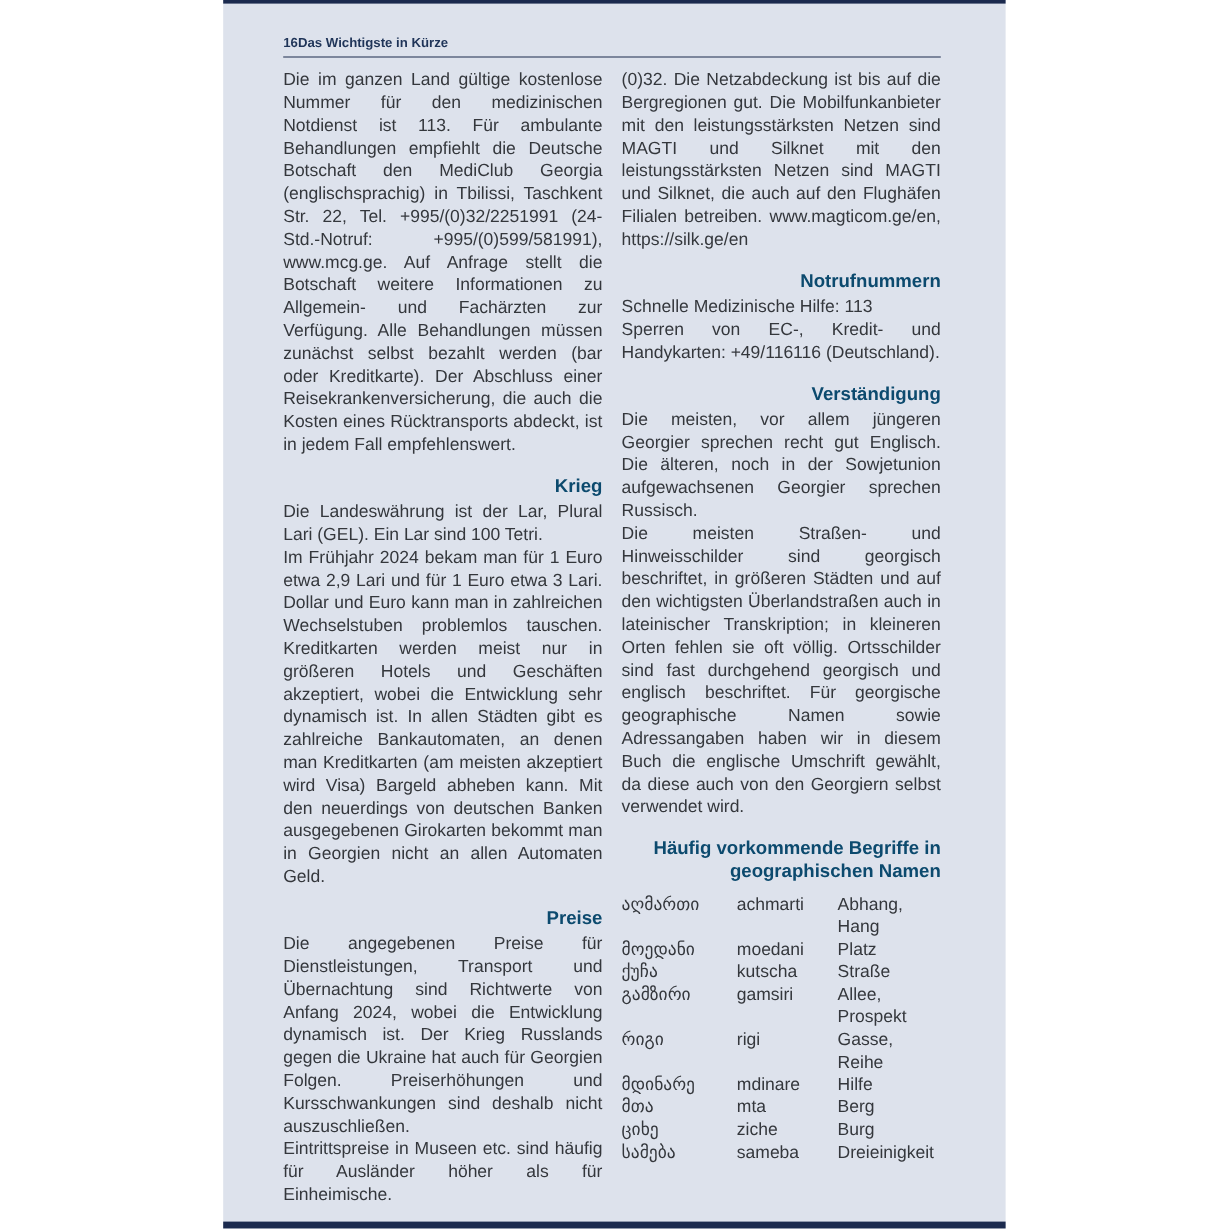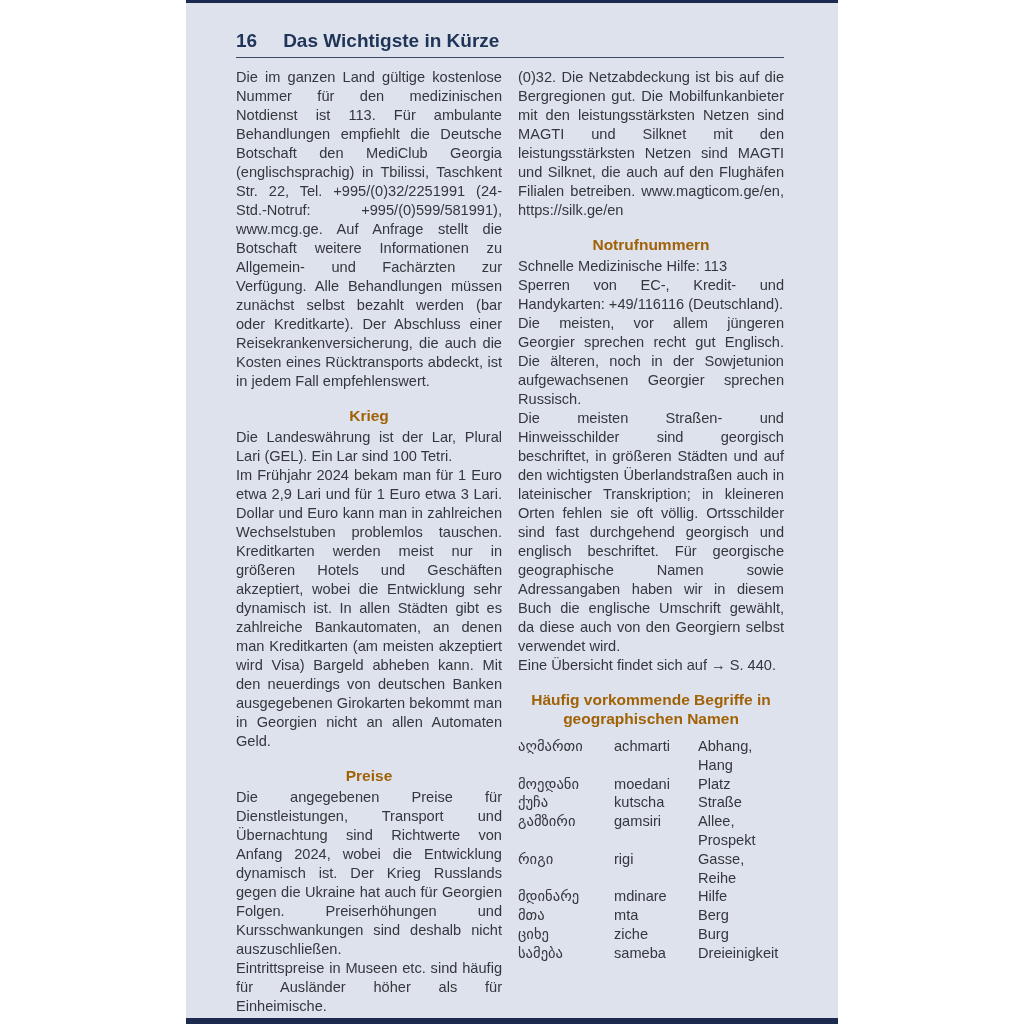--- a/index.html
+++ b/index.html
@@ -40,50 +40,49 @@
     position: absolute;
     left: 0; top: 0;
     width: 100%;
     box-sizing: border-box;
     padding: 30px 54px 0 50px;
     color: #34373c;
   }
   .running-header {
     display: flex;
     align-items: baseline;
-    gap: 26px;
     color: #1f3458;
-    font-size: 19px;
+    font-size: 11px;
     font-weight: bold;
     padding-bottom: 5px;
     border-bottom: 1.5px solid #3c4a68;
   }
   .columns {
     display: flex;
     gap: 16px;
     margin-top: 10px;
   }
   .col {
     width: 266px;
     font-size: 14.6px;
     line-height: 19px;
   }
   .col p {
     margin: 0;
     text-align: justify;
   }
   b { font-weight: normal; }
   .sect-heading {
-    color: #a16207;
+    color: #0c4a6e;
     font-weight: bold;
     font-size: 15.5px;
     margin-top: 15px;
     margin-bottom: 3px;
     line-height: 19px;
-    text-align: center;
+    text-align: right;
   }
   .plain-line { text-align: left; }
   .glossary {
     margin-top: 9px;
   }
   .glossary-row {
     display: flex;
     line-height: 18.8px;
   }
   .g-ka { width: 96px; flex: 0 0 96px; }
@@ -119,23 +118,23 @@
 
         </div>
 
         <div class="col">
           <p>(0)32. Die Netzabdeckung ist bis auf die Bergregionen gut. Die <b>Mobilfunkanbieter</b> mit den leistungsstärksten Netzen sind MAGTI und Silknet mit den leistungsstärksten Netzen sind MAGTI und Silknet, die auch auf den Flughäfen Filialen betreiben. www.magticom.ge/en, https://silk.ge/en</p>
 
           <div class="sect-heading">Notrufnummern</div>
           <p class="plain-line">Schnelle Medizinische Hilfe: 113</p>
           <p class="plain-line">Sperren von EC-, Kredit- und Handykarten: +49/116116 (Deutschland).</p>
 
+          <div class="sect-heading">Verständigung</div>
           <p>Die meisten, vor allem jüngeren Georgier sprechen recht gut Englisch. Die älteren, noch in der Sowjetunion aufgewachsenen Georgier sprechen Russisch.</p>
           <p>Die meisten Straßen- und Hinweisschilder sind georgisch beschriftet, in größeren Städten und auf den wichtigsten Überlandstraßen auch in lateinischer Transkription; in kleineren Orten fehlen sie oft völlig. Ortsschilder sind fast durchgehend georgisch und englisch beschriftet. Für georgische geographische Namen sowie Adressangaben haben wir in diesem Buch die englische Umschrift gewählt, da diese auch von den Georgiern selbst verwendet wird.</p>
-          <p class="plain-line">Eine Übersicht findet sich auf → S. 440.</p>
 
           <div class="sect-heading">Häufig vorkommende Begriffe in geographischen Namen</div>
 
           <div class="glossary">
             <div class="glossary-row">
               <span class="g-ka">აღმართი</span>
               <span class="g-tr">achmarti</span>
               <span class="g-de">Abhang, Hang</span>
             </div>
             <div class="glossary-row">

